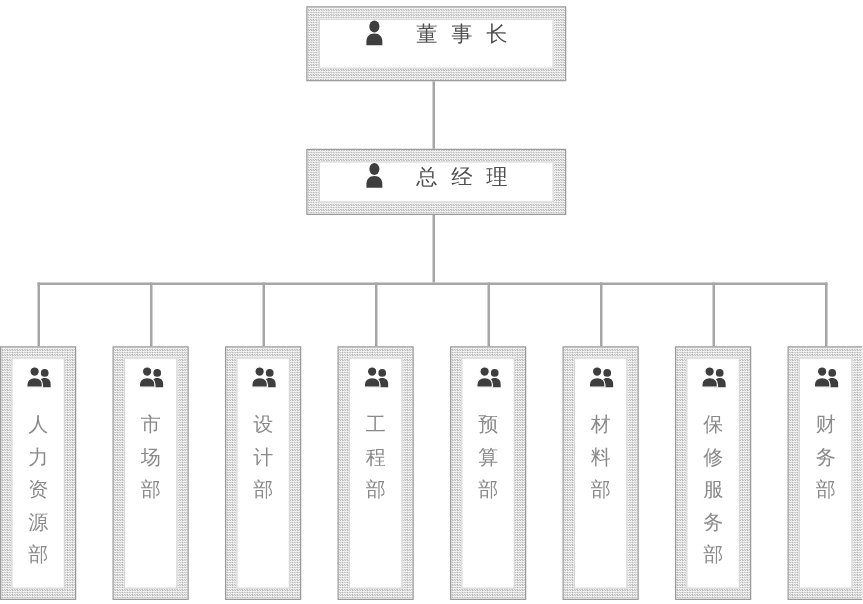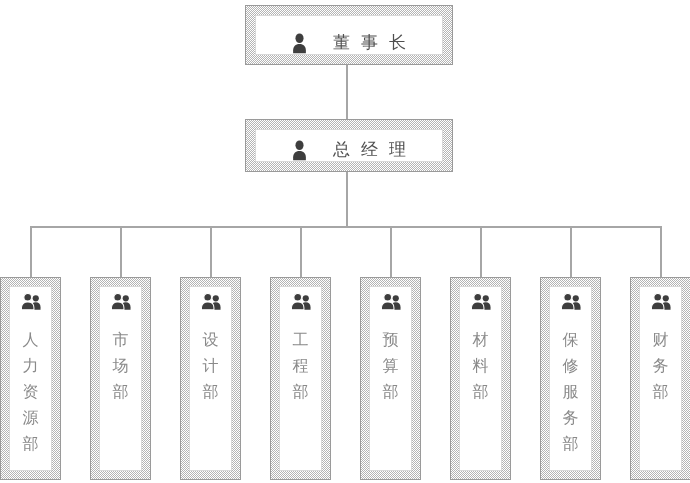--- a/index.html
+++ b/index.html
@@ -19,21 +19,21 @@
   }
   .hatch-frame .inner{
     box-sizing:border-box;
     width:100%;height:100%;
     background:#ffffff;
     border:1px solid var(--inner-outline,#d8d8d8);
   }
   
   .exec{padding:9px;}
   .exec .inner{
-    display:flex;align-items:flex-end;justify-content:center;gap:26px;font-family:Liberation Serif, serif;
+    display:flex;align-items:flex-start;justify-content:center;gap:26px;font-family:Liberation Serif, serif;
   }
   .exec .label{
     font-size:17px;
     letter-spacing:11px;
     margin-right:-11px;
     color:var(--exec-text,#4f4f4f);
     white-space:nowrap;
   }
   .exec.chairman{left:245px;top:5px;width:208px;height:60px;}
   .exec.gm{left:245px;top:119px;width:208px;height:53px;}

